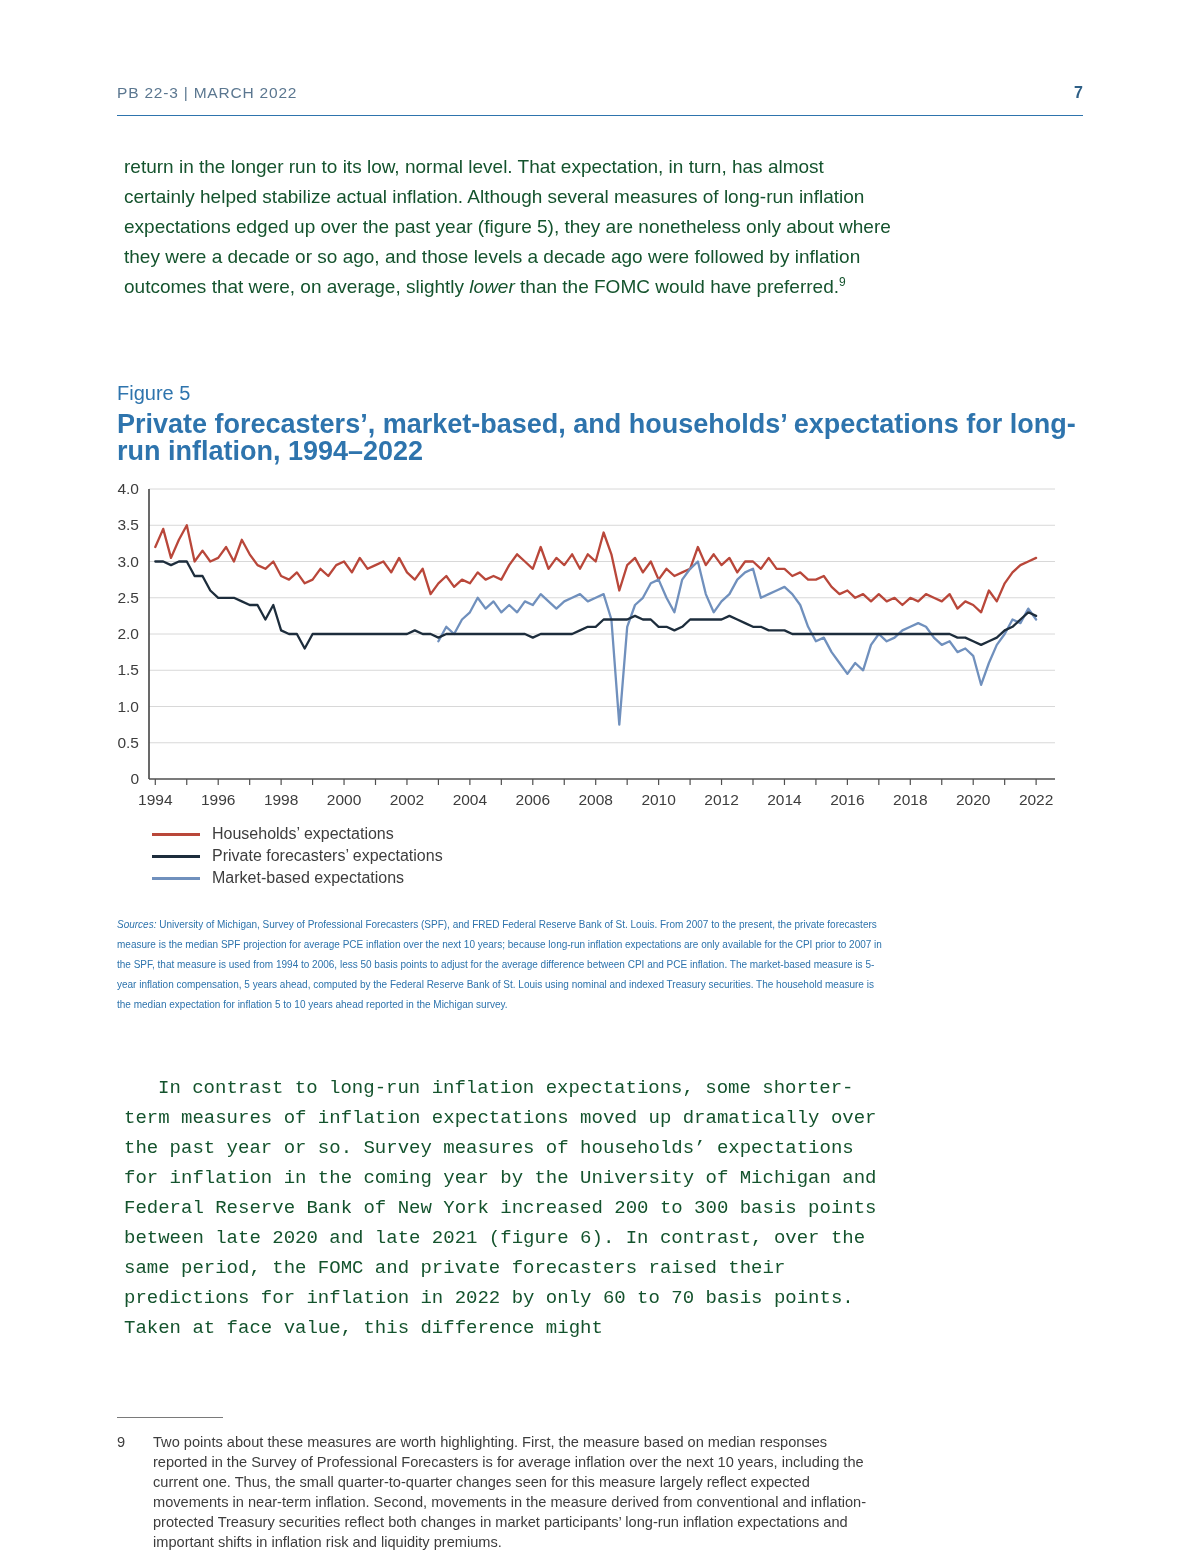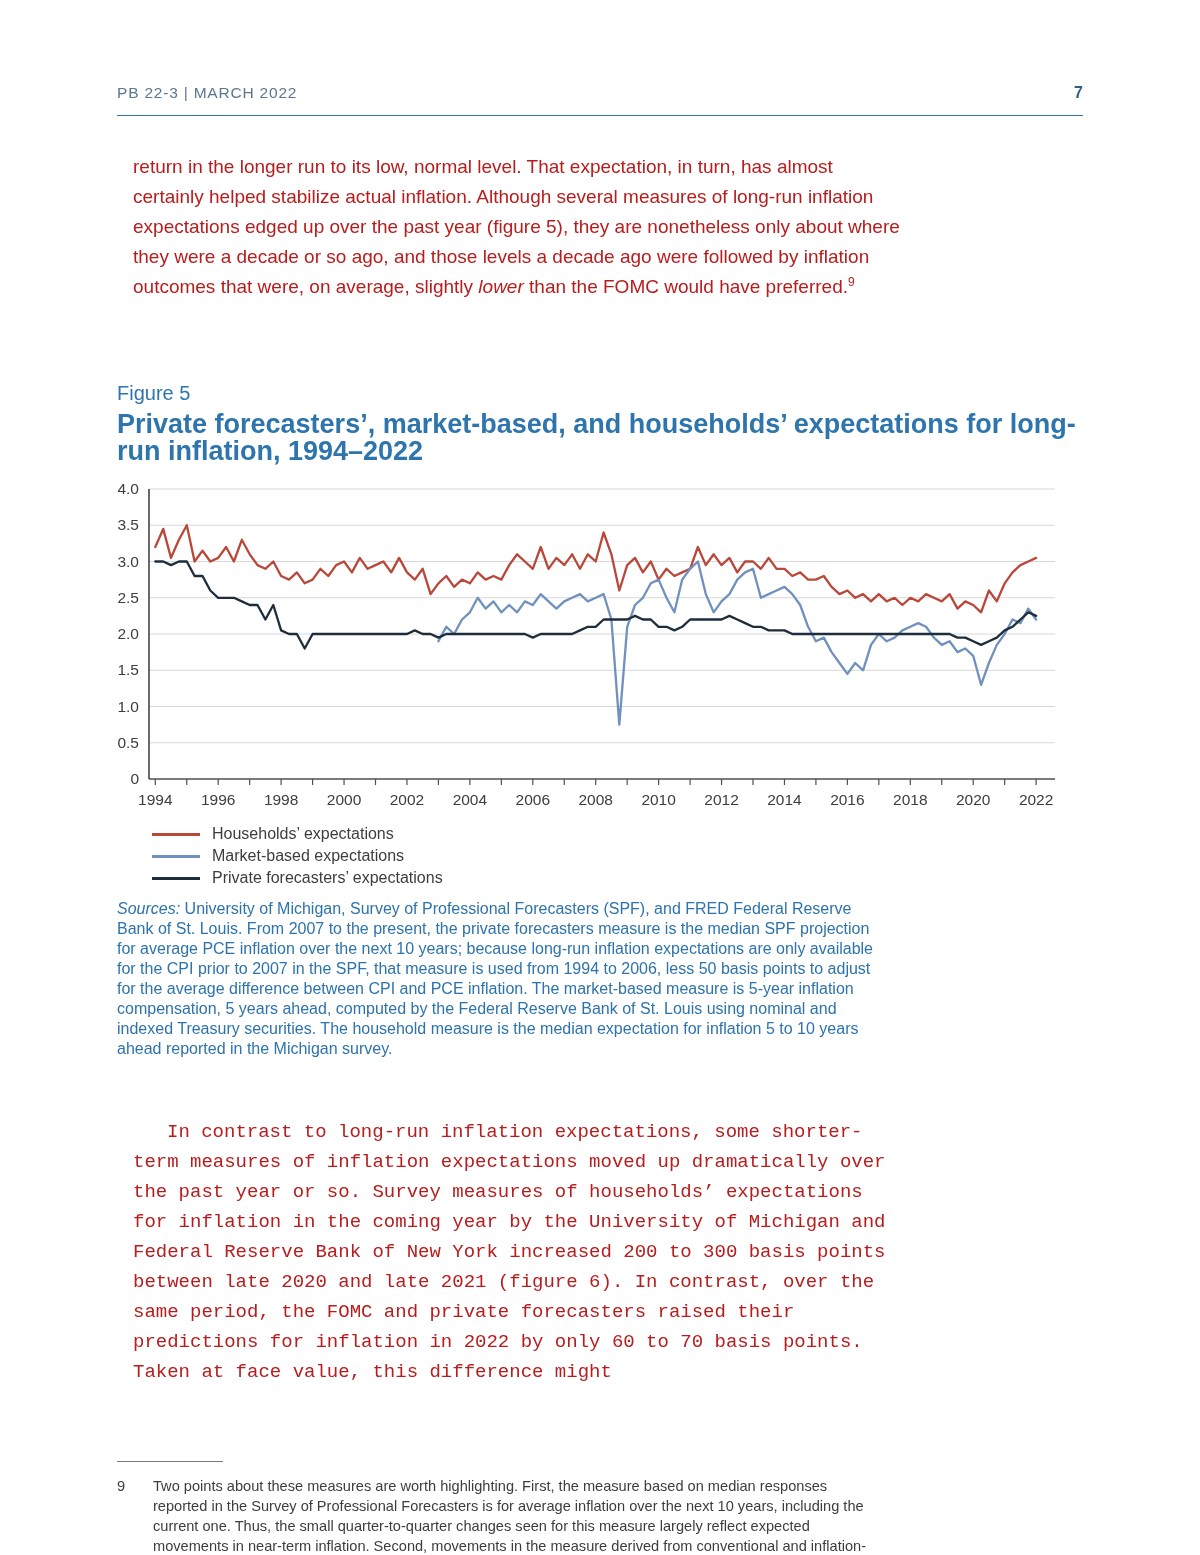--- a/index.html
+++ b/index.html
@@ -32,23 +32,23 @@
     color: #2e5f86;
   }
   .header-rule {
     border: none;
     border-top: 1.6px solid #2e74ad;
     margin: 13px 0 0 0;
   }
   .para {
     font-size: 19px;
     line-height: 30px;
-    color: #b91c1c;
+    color: #14532d;
     max-width: 772px;
-    margin: 16px;
+    margin: 7px;
   }
   .para1 { margin-top: 36px; }
   .para2 { margin-top: 58px; text-indent: 34px; font-family: Liberation Mono, monospace; }
   .para sup { font-size: 12px; line-height: 0; }
   .figure-label {
     margin-top: 80px;
     font-size: 20px;
     color: #2e74ad;
   }
   .figure-title {
@@ -76,22 +76,22 @@
     text-align: right;
   }
   .legend-swatch {
     width: 48px;
     height: 3px;
     flex: none;
     margin-right: 12px;
   }
   .legend-label { font-size: 16px; color: #3d3d3d; }
   .sources {
-    margin-top: 10px;
-    font-size: 16px;
+    margin-top: 26px;
+    font-size: 10px;
     line-height: 20px;
     color: #2d73ac;
     max-width: 766px;
   }
   .sources .src-label { font-style: italic; }
   .footnote-rule {
     border: none;
     border-top: 1.3px solid #7a7a7a;
     width: 106px;
     margin: 74px 0 0 0;
@@ -196,26 +196,26 @@
         <polyline points="48.3,88.5 56.2,88.5 64.0,92.1 71.9,88.5 79.8,88.5 87.6,103.0 95.5,103.0 103.3,117.5 111.2,124.8 119.1,124.8 126.9,124.8 134.8,128.4 142.7,132.0 150.5,132.0 158.4,146.5 166.3,132.0 174.1,157.4 182.0,161.0 189.9,161.0 197.7,175.5 205.6,161.0 213.4,161.0 221.3,161.0 229.2,161.0 237.0,161.0 244.9,161.0 252.8,161.0 260.6,161.0 268.5,161.0 276.4,161.0 284.2,161.0 292.1,161.0 300.0,161.0 307.8,157.4 315.7,161.0 323.6,161.0 331.4,164.6 339.3,161.0 347.1,161.0 355.0,161.0 362.9,161.0 370.7,161.0 378.6,161.0 386.5,161.0 394.3,161.0 402.2,161.0 410.1,161.0 417.9,161.0 425.8,164.6 433.7,161.0 441.5,161.0 449.4,161.0 457.3,161.0 465.1,161.0 473.0,157.4 480.8,153.8 488.7,153.8 496.6,146.5 504.4,146.5 512.3,146.5 520.2,146.5 528.0,142.9 535.9,146.5 543.8,146.5 551.6,153.8 559.5,153.8 567.4,157.4 575.2,153.8 583.1,146.5 590.9,146.5 598.8,146.5 606.7,146.5 614.5,146.5 622.4,142.9 630.3,146.5 638.1,150.1 646.0,153.8 653.9,153.8 661.7,157.4 669.6,157.4 677.5,157.4 685.3,161.0 693.2,161.0 701.1,161.0 708.9,161.0 716.8,161.0 724.6,161.0 732.5,161.0 740.4,161.0 748.2,161.0 756.1,161.0 764.0,161.0 771.8,161.0 779.7,161.0 787.6,161.0 795.4,161.0 803.3,161.0 811.2,161.0 819.0,161.0 826.9,161.0 834.8,161.0 842.6,161.0 850.5,164.6 858.3,164.6 866.2,168.3 874.1,171.9 881.9,168.3 889.8,164.6 897.7,157.4 905.5,153.8 913.4,146.5 921.3,139.3 929.1,142.9" fill="none" stroke="#1d2d3c" stroke-width="2.3" stroke-linejoin="round" stroke-linecap="round"></polyline>
       </svg>
   </div>
 
   <div class="legend">
       <div class="legend-row">
         <span class="legend-swatch" style="background: rgb(185, 71, 58);"></span>
         <span class="legend-label">Households’ expectations</span>
       </div>
       <div class="legend-row">
+        <span class="legend-swatch" style="background: rgb(29, 45, 60);"></span>
+        <span class="legend-label">Private forecasters’ expectations</span>
+      </div>
+      <div class="legend-row">
         <span class="legend-swatch" style="background: rgb(112, 144, 189);"></span>
         <span class="legend-label">Market-based expectations</span>
-      </div>
-      <div class="legend-row">
-        <span class="legend-swatch" style="background: rgb(29, 45, 60);"></span>
-        <span class="legend-label">Private forecasters’ expectations</span>
       </div>
     </div>
 
   <p class="sources"><span class="src-label">Sources:</span><span> University of Michigan, Survey of Professional Forecasters (SPF), and FRED Federal Reserve Bank of St. Louis. From 2007 to the present, the private forecasters measure is the median SPF projection for average PCE inflation over the next 10 years; because long-run inflation expectations are only available for the CPI prior to 2007 in the SPF, that measure is used from 1994 to 2006, less 50 basis points to adjust for the average difference between CPI and PCE inflation. The market-based measure is 5-year inflation compensation, 5 years ahead, computed by the Federal Reserve Bank of St. Louis using nominal and indexed Treasury securities. The household measure is the median expectation for inflation 5 to 10 years ahead reported in the Michigan survey.</span></p>
 
   <p class="para para2">In contrast to long-run inflation expectations, some shorter-term measures of inflation expectations moved up dramatically over the past year or so. Survey measures of households’ expectations for inflation in the coming year by the University of Michigan and Federal Reserve Bank of New York increased 200 to 300 basis points between late 2020 and late 2021 (figure 6). In contrast, over the same period, the FOMC and private forecasters raised their predictions for inflation in 2022 by only 60 to 70 basis points. Taken at face value, this difference might</p>
 
   <hr class="footnote-rule">
   <div class="footnote">
     <span class="fn-num">9</span>

